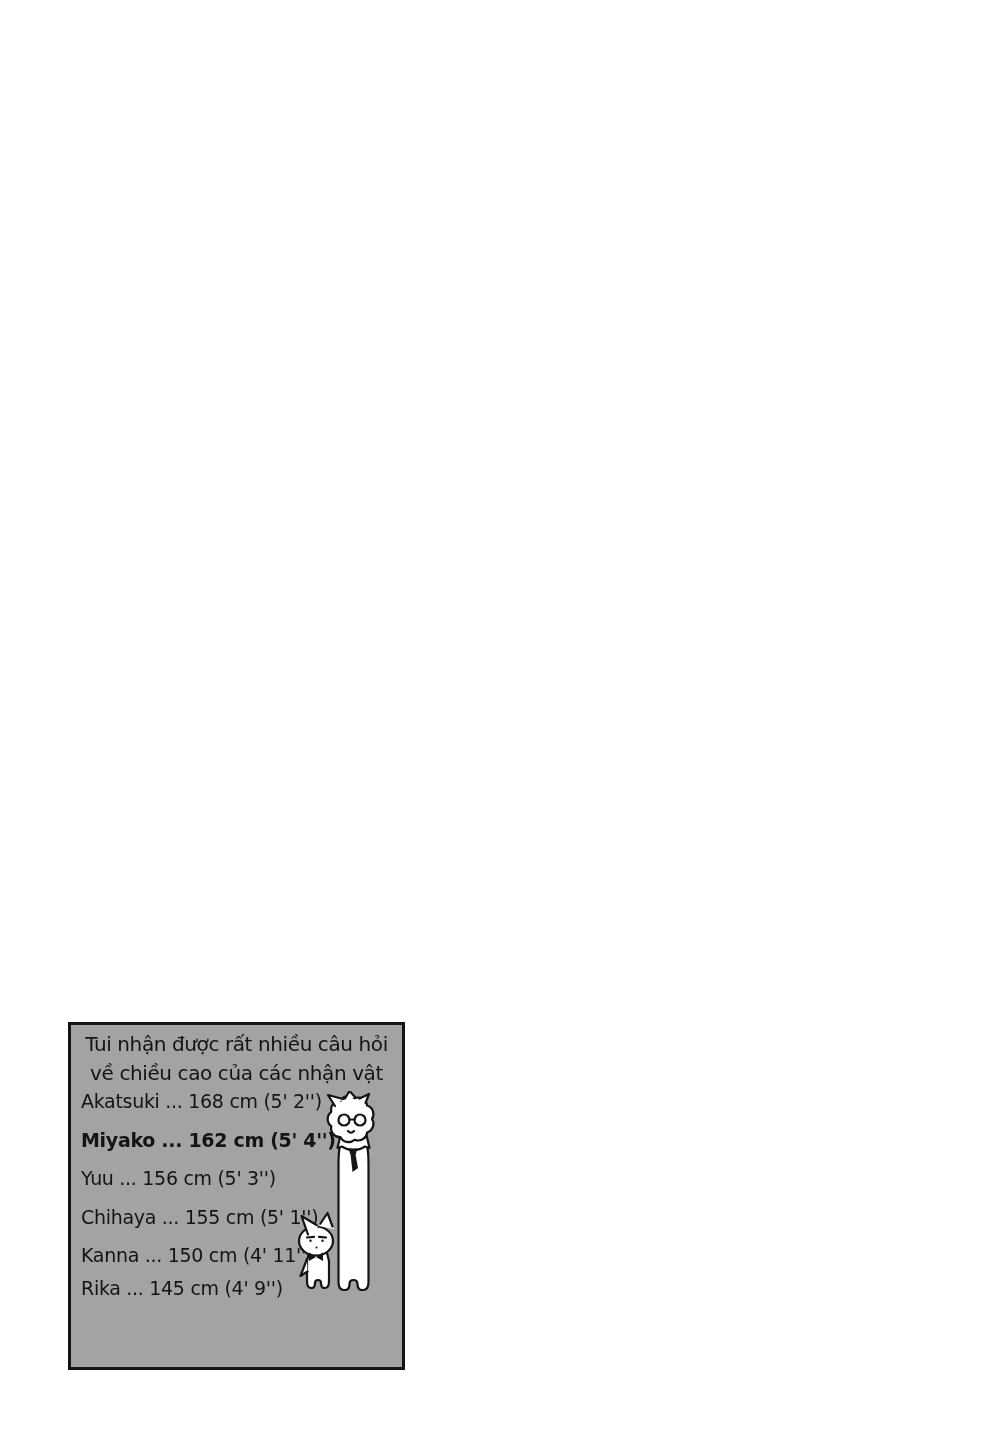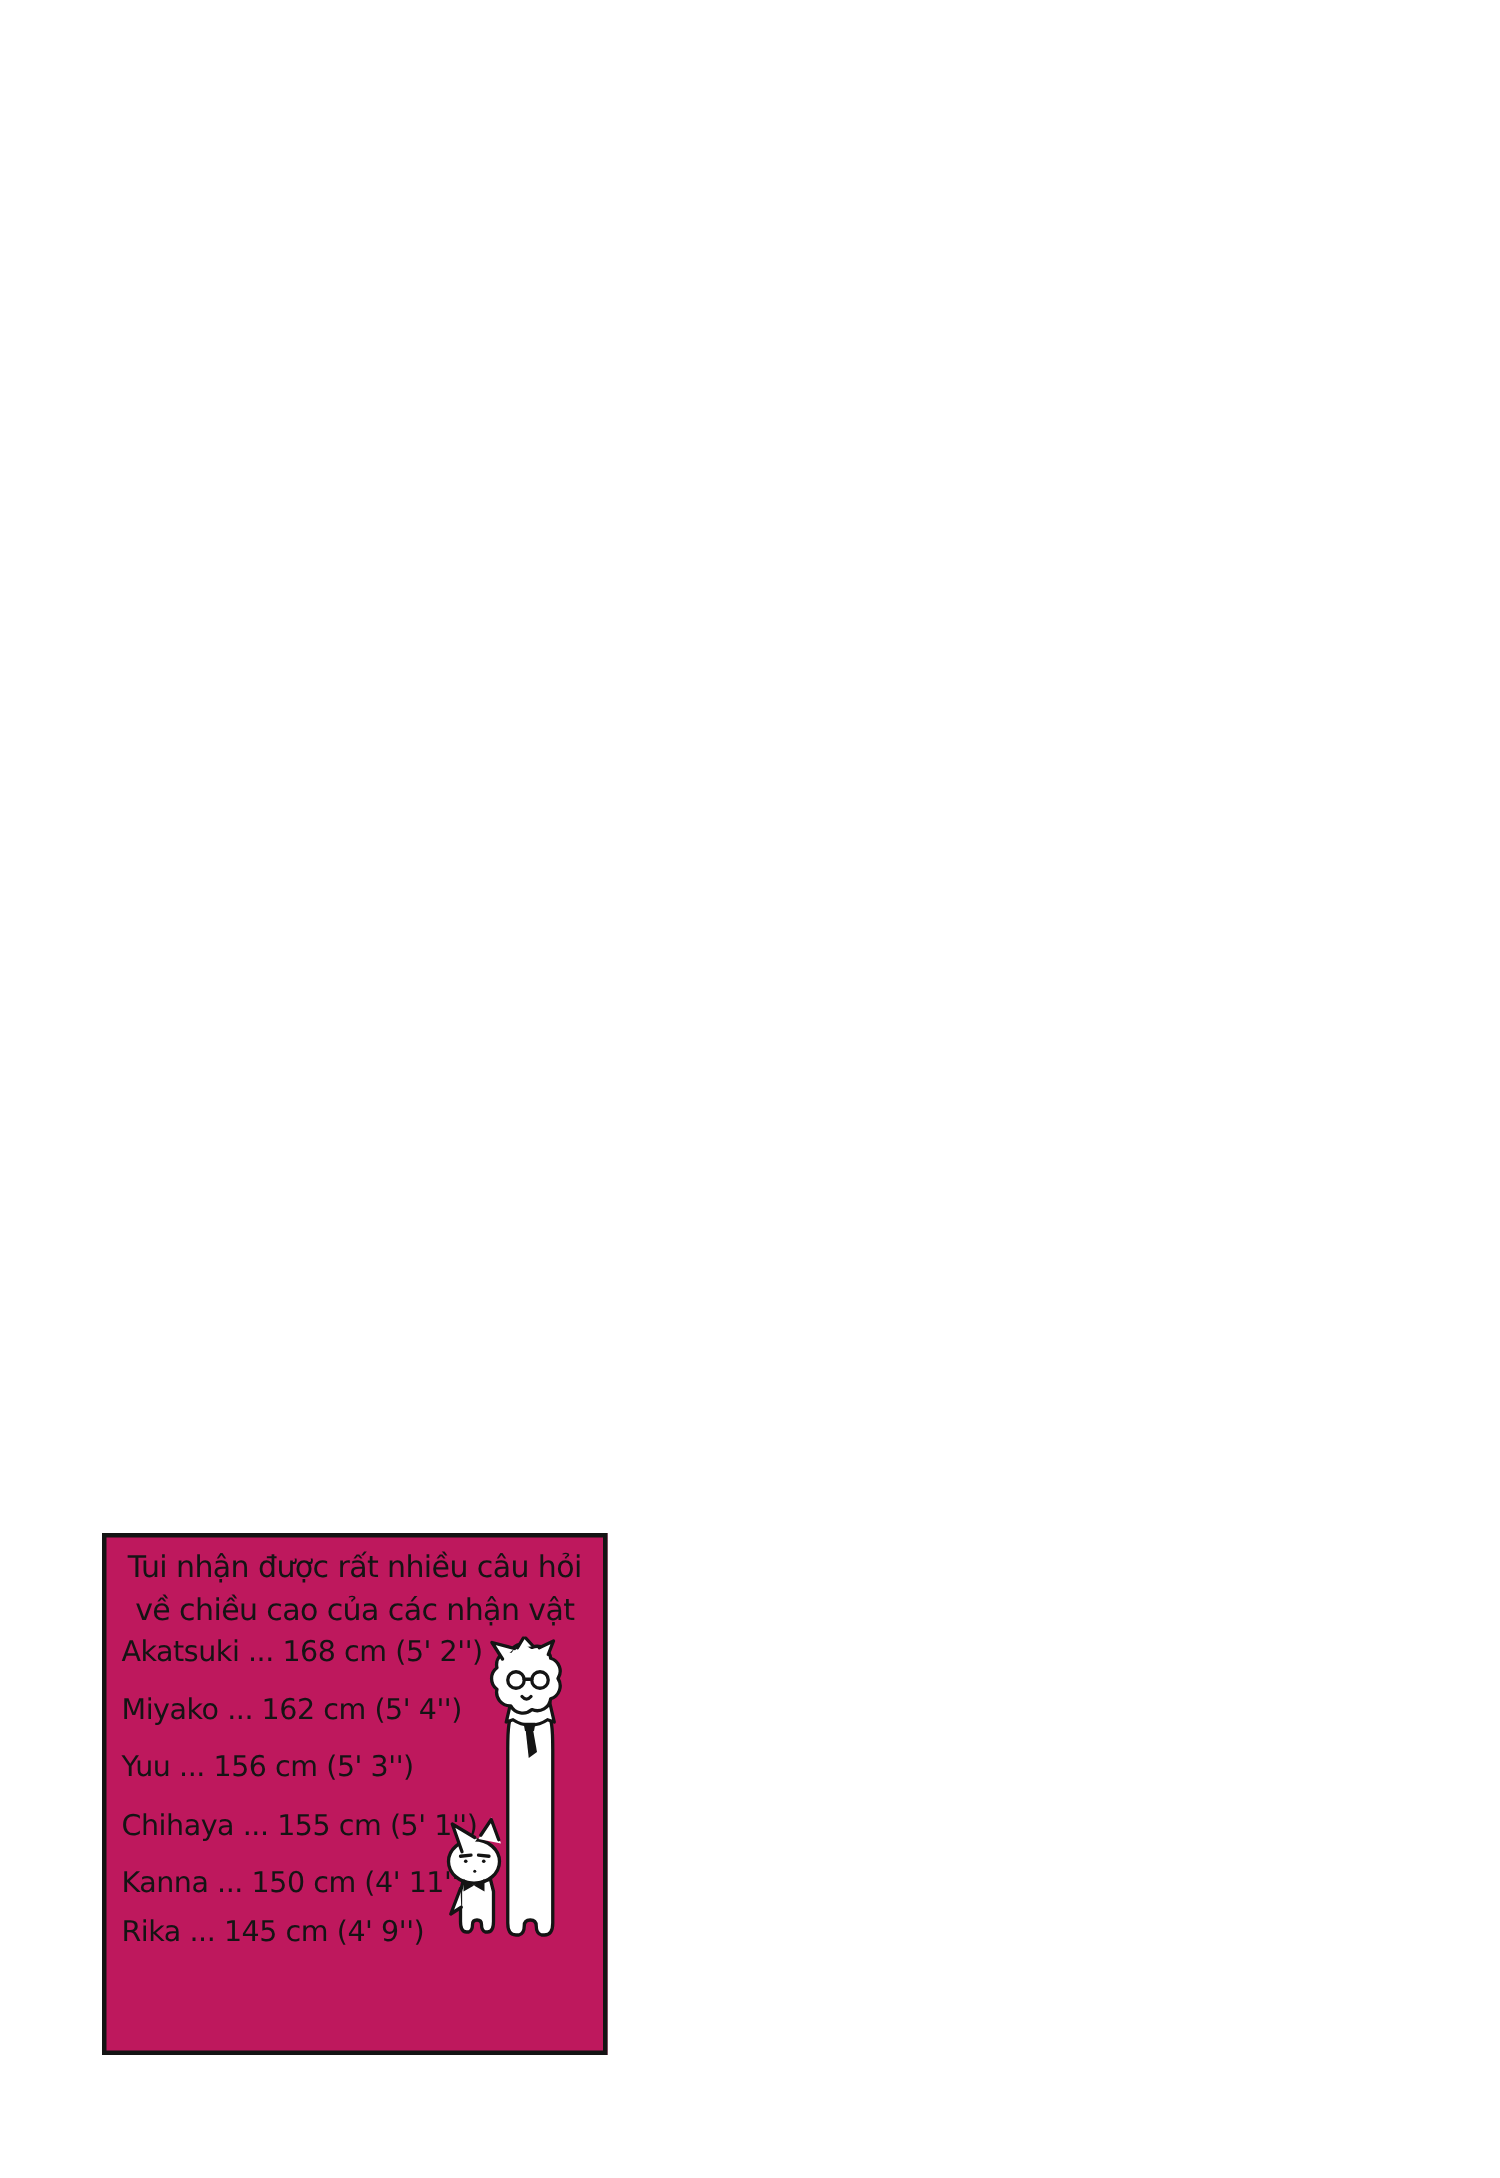--- a/index.html
+++ b/index.html
@@ -17,21 +17,21 @@
     color: #141414;
   }
   #panel {
     position: absolute;
     left: 68px;
     top: 1022px;
     width: 337px;
     height: 348px;
     border: 3px solid #141414;
     box-sizing: border-box;
-    background: #be185d;
+    background: #a3a3a3;
     padding-left: 32px;
   }
   .hdr {
     position: absolute;
     top: 5px;
     left: 0;
     right: 0;
     text-align: center;
   }
   .hdr div {
@@ -41,21 +41,21 @@
     white-space: nowrap;
   }
   .row {
     position: absolute;
     left: 10px;
     font-size: 19px;
     letter-spacing: -0.3px;
     white-space: nowrap;
   }
   .r0 { top: 65px; }
-  .r1 { top: 104px; }
+  .r1 { top: 104px; font-weight: bold; }
   .r2 { top: 142px; }
   .r3 { top: 181px; }
   .r4 { top: 219px; }
   .r5 { top: 252px; }
   .ftr {
     position: absolute;
     left: 8px;
     top: 297px;
     font-size: 20px;
     letter-spacing: -0.5px;

